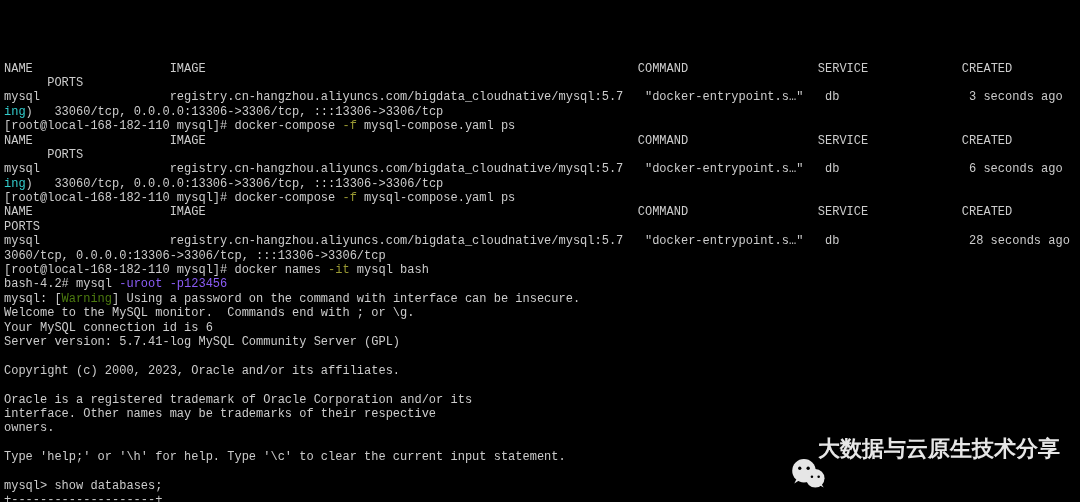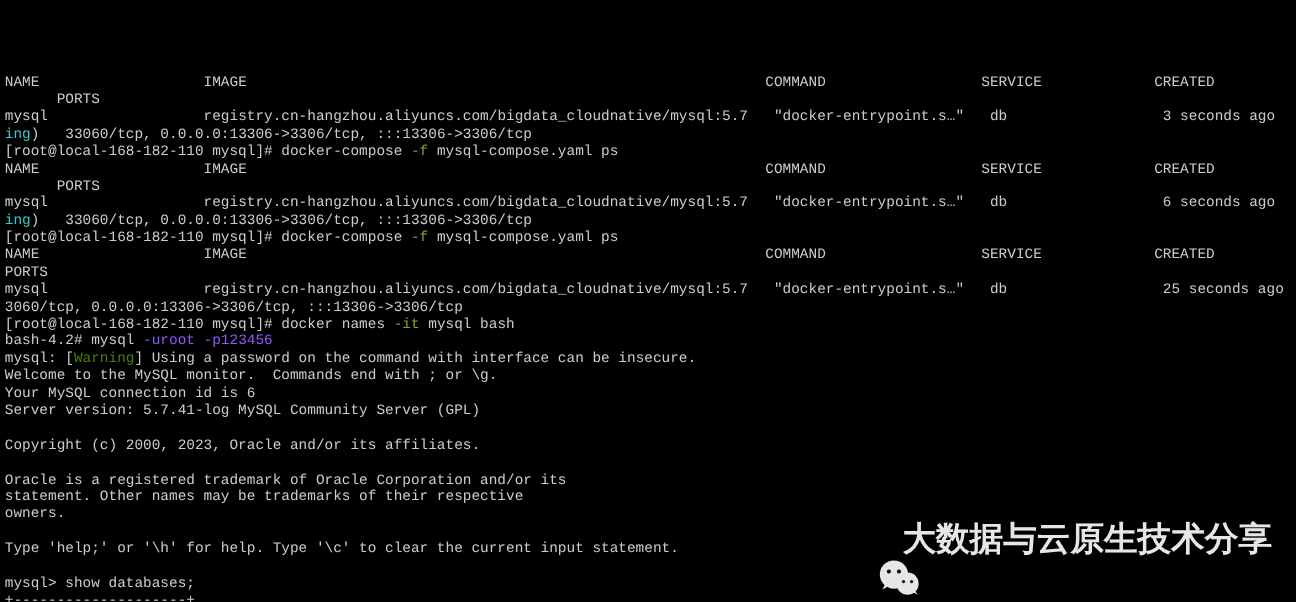--- a/index.html
+++ b/index.html
@@ -32,21 +32,21 @@
     .starting { color: #33cccc; }
     .watermark {
       position: absolute;
       right: 20px;
       bottom: 32px;
       display: flex;
       align-items: center;
       gap: 12px;
       color: #fff;
       font-family: "Microsoft YaHei", sans-serif;
-      font-size: 28px;
+      font-size: 22px;
       font-weight: bold;
       opacity: 0.9;
     }
     .wechat-icon {
       width: 42px;
       height: 42px;
       position: relative;
     }
     .wechat-icon svg { width: 100%; height: 100%; }
   </style>
@@ -60,33 +60,33 @@
 <span><span>mysql</span>                  <span>registry.cn-hangzhou.aliyuncs.com/bigdata_cloudnative/mysql:5.7</span>   <span>"docker-entrypoint.s…"</span>   <span>db</span>                  <span>3 seconds ago</span>       
 <span class="starting">ing</span><span>)   33060/tcp, 0.0.0.0:13306-&gt;3306/tcp, :::13306-&gt;3306/tcp</span></span>
 <span><span>[root@local-168-182-110 mysql]# </span><span>docker-compose </span><span class="flag">-f</span><span> mysql-compose.yaml ps</span></span>
 <span class="header-row"><span>NAME</span>                   <span>IMAGE</span>                                                            <span>COMMAND</span>                  <span>SERVICE</span>             <span>CREATED</span>             
       <span>PORTS</span></span>
 <span><span>mysql</span>                  <span>registry.cn-hangzhou.aliyuncs.com/bigdata_cloudnative/mysql:5.7</span>   <span>"docker-entrypoint.s…"</span>   <span>db</span>                  <span>6 seconds ago</span>       
 <span class="starting">ing</span><span>)   33060/tcp, 0.0.0.0:13306-&gt;3306/tcp, :::13306-&gt;3306/tcp</span></span>
 <span><span>[root@local-168-182-110 mysql]# </span><span>docker-compose </span><span class="flag">-f</span><span> mysql-compose.yaml ps</span></span>
 <span class="header-row"><span>NAME</span>                   <span>IMAGE</span>                                                            <span>COMMAND</span>                  <span>SERVICE</span>             <span>CREATED</span>                           
 <span>PORTS</span></span>
-<span><span>mysql</span>                  <span>registry.cn-hangzhou.aliyuncs.com/bigdata_cloudnative/mysql:5.7</span>   <span>"docker-entrypoint.s…"</span>   <span>db</span>                  <span>25 seconds ago</span>      
+<span><span>mysql</span>                  <span>registry.cn-hangzhou.aliyuncs.com/bigdata_cloudnative/mysql:5.7</span>   <span>"docker-entrypoint.s…"</span>   <span>db</span>                  <span>28 seconds ago</span>      
 <span>3060/tcp, 0.0.0.0:13306-&gt;3306/tcp, :::13306-&gt;3306/tcp</span></span>
 <span><span>[root@local-168-182-110 mysql]# </span><span>docker names </span><span class="flag">-it</span><span> mysql bash</span></span>
 <span><span>bash-4.2# </span><span>mysql </span><span class="keyword-root">-uroot</span><span> </span><span class="keyword-root">-p123456</span></span>
 <span><span>mysql: [</span><span class="warning">Warning</span><span>] Using a password on the command with interface can be insecure.</span></span>
 <span>Welcome to the MySQL monitor.  Commands end with ; or \g.</span>
 <span>Your MySQL connection id is 6</span>
 <span>Server version: 5.7.41-log MySQL Community Server (GPL)</span>
 
 <span>Copyright (c) 2000, 2023, Oracle and/or its affiliates.</span>
 
 <span>Oracle is a registered trademark of Oracle Corporation and/or its</span>
-<span>statement. Other names may be trademarks of their respective</span>
+<span>interface. Other names may be trademarks of their respective</span>
 <span>owners.</span>
 
 <span>Type 'help;' or '\h' for help. Type '\c' to clear the current input statement.</span>
 
 <span><span>mysql&gt; </span><span>show databases;</span></span>
 <span>+--------------------+</span>
 
 
 
 

